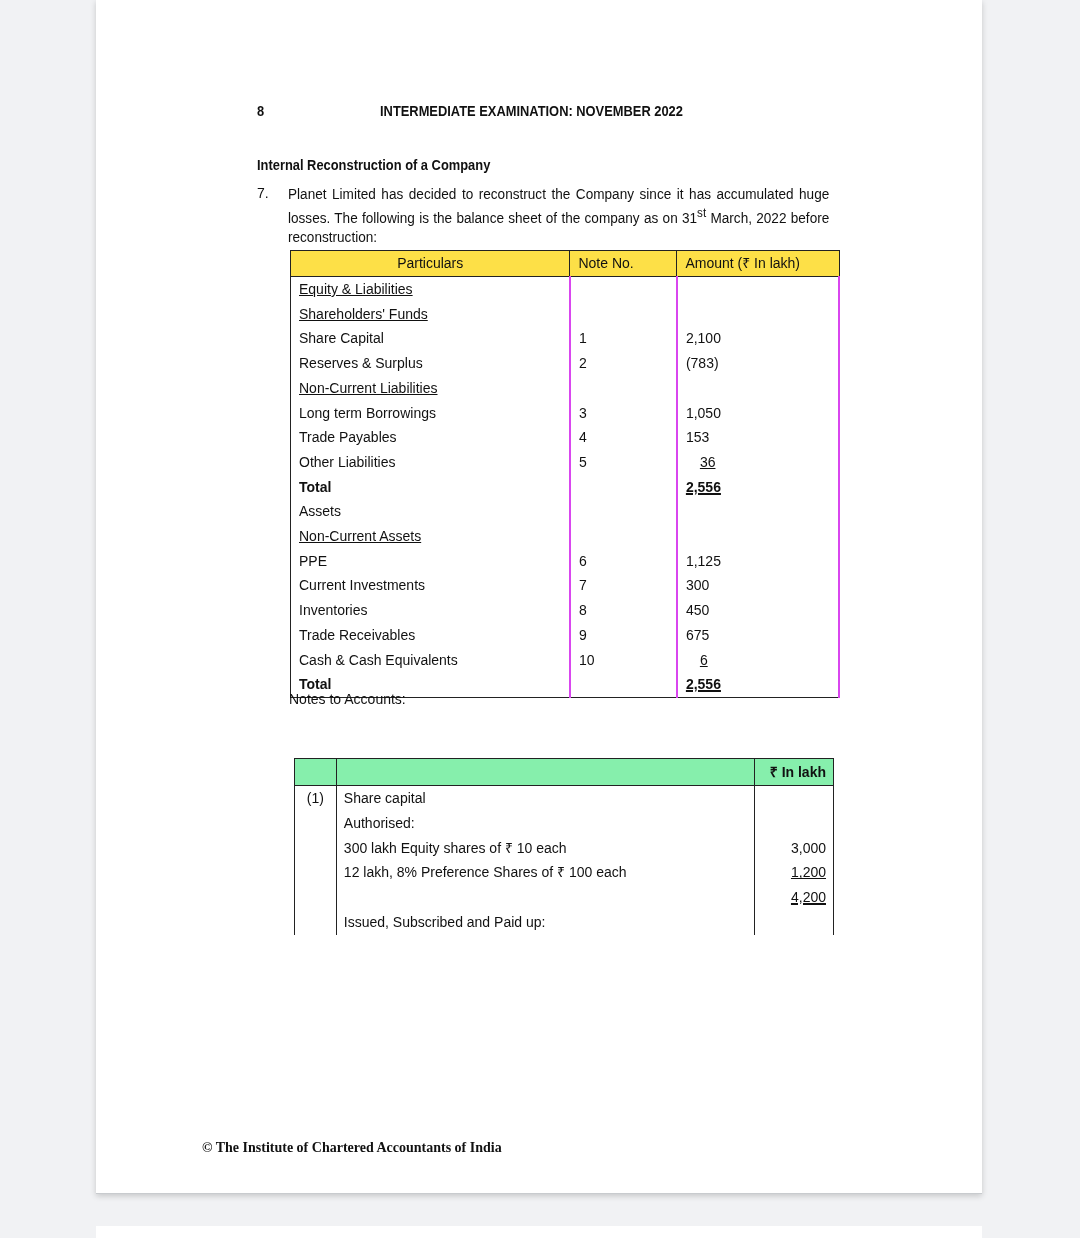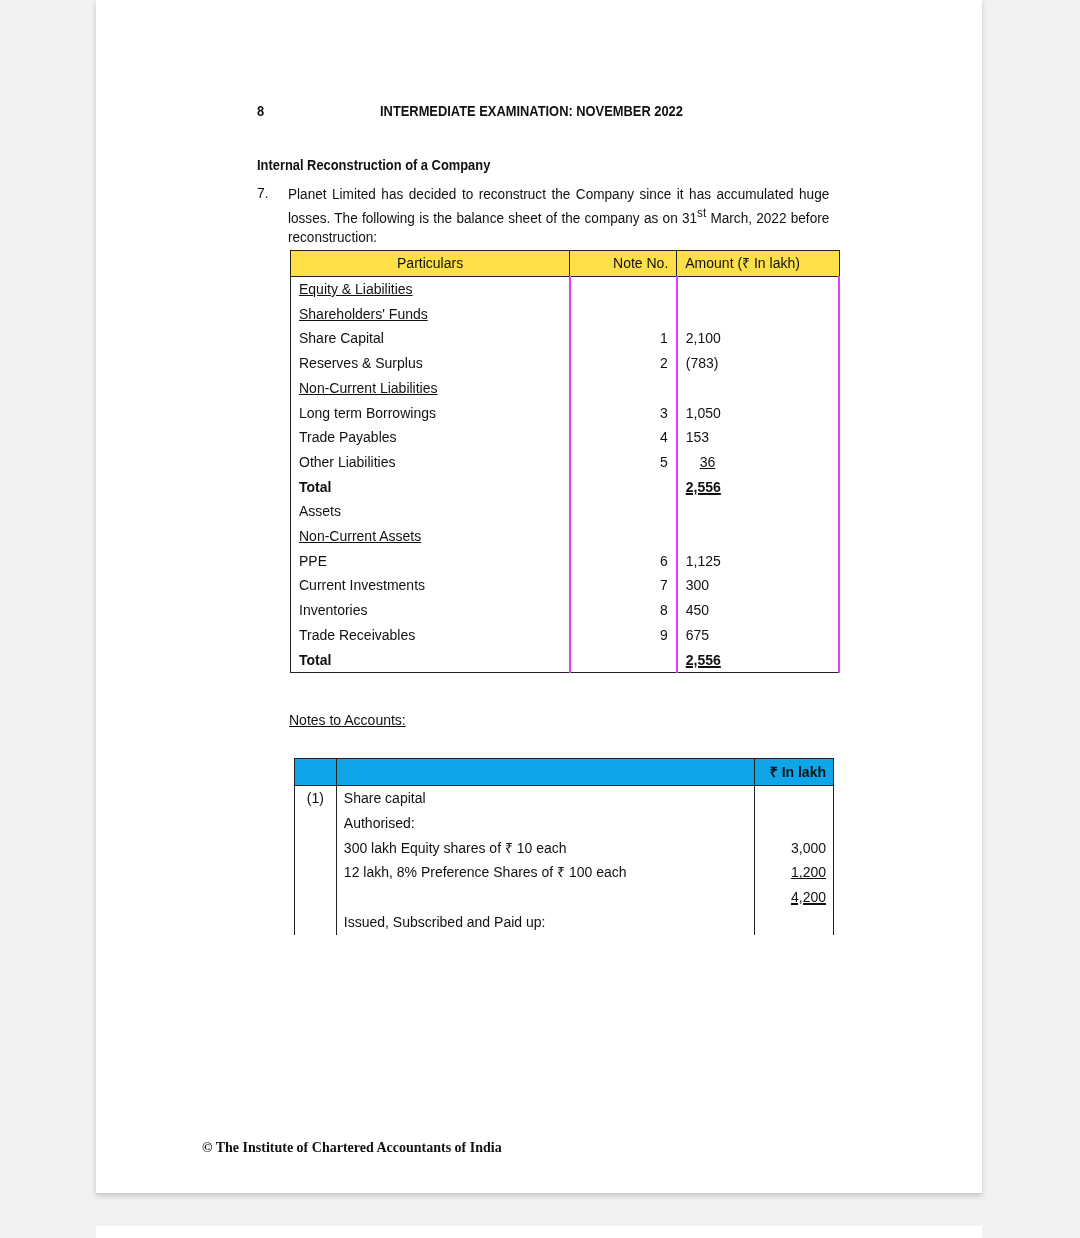--- a/index.html
+++ b/index.html
@@ -25,31 +25,31 @@
   .qnum { left: 161px; top: 185px; font-size: 14px; }
   .qtext { left: 192px; top: 185px; width: 558px; font-size: 14px; line-height: 19px; text-align: justify; transform: scaleX(0.97); transform-origin: left; }
   .qtext sup { font-size: 12px; }
 
   table { border-collapse: collapse; font-size: 14px; }
   .bs-table { position: absolute; left: 194px; top: 250px; width: 550px; }
   .bs-table th, .bs-table td { border-left: 1px solid #222; border-right: 2px solid #d946ef; padding: 0 8px; height: 24.7px; line-height: 24.7px; white-space: nowrap; }
   .bs-table th { background: #fde047; font-weight: normal; border: 1px solid #222; height: 25px; }
   .bs-table tr:last-child td { border-bottom: 1px solid #222; }
   .col-part { width: 265px; text-align: left; }
-  .col-note { width: 90px; text-align: right; margin-top: 19px; }
+  .col-note { width: 90px; text-align: left; margin-top: 19px; }
   .col-amt { width: 145px; text-align: left; }
   .bs-table th.col-part { text-align: center; }
   .u { text-decoration: underline; }
   .b { font-weight: bold; }
   .du { text-decoration: underline; text-decoration-thickness: 2px; }
 
-  .notes-label { left: 193px; top: 712px; font-size: 14px; text-decoration: underline; }
+  .notes-label { left: 193px; top: 691px; font-size: 14px; }
   .notes-table { position: absolute; left: 198px; top: 758px; width: 540px; }
   .notes-table th, .notes-table td { border-left: 1px solid #222; border-right: 1px solid #222; padding: 0 7px; height: 24.8px; line-height: 24.8px; white-space: nowrap; }
-  .notes-table th { background: #0ea5e9; border: 1px solid #222; font-weight: bold; height: 26px; }
+  .notes-table th { background: #86efac; border: 1px solid #222; font-weight: bold; height: 26px; }
   .n-col-num { width: 26px; text-align: center; }
   .n-col-desc { width: 395px; text-align: left; }
   .n-col-amt { width: 62px; text-align: right; }
 
   .footer { left: 106px; top: 1140px; font-family: "Liberation Serif", serif; font-weight: bold; font-size: 14px; white-space: nowrap; }
 </style>
 </head>
 <body>
 
 <div class="page">
@@ -137,20 +137,25 @@
           <td class="col-part"><span>Inventories</span></td>
           <td class="col-note"><span>8</span></td>
           <td class="col-amt"><span>450</span></td>
         </tr>
         <tr>
           <td class="col-part"><span>Trade Receivables</span></td>
           <td class="col-note"><span>9</span></td>
           <td class="col-amt"><span>675</span></td>
         </tr>
         <tr>
+          <td class="col-part"><span>Cash &amp; Cash Equivalents</span></td>
+          <td class="col-note"><span>10</span></td>
+          <td class="col-amt"><span class="u" style="padding-left: 14px;">6</span></td>
+        </tr>
+        <tr>
           <td class="col-part"><span class="b">Total</span></td>
           <td class="col-note"><span></span></td>
           <td class="col-amt"><span class="b du">2,556</span></td>
         </tr>
       </tbody>
   </table>
 
   <div class="abs notes-label">Notes to Accounts:</div>
 
   <table class="notes-table">

